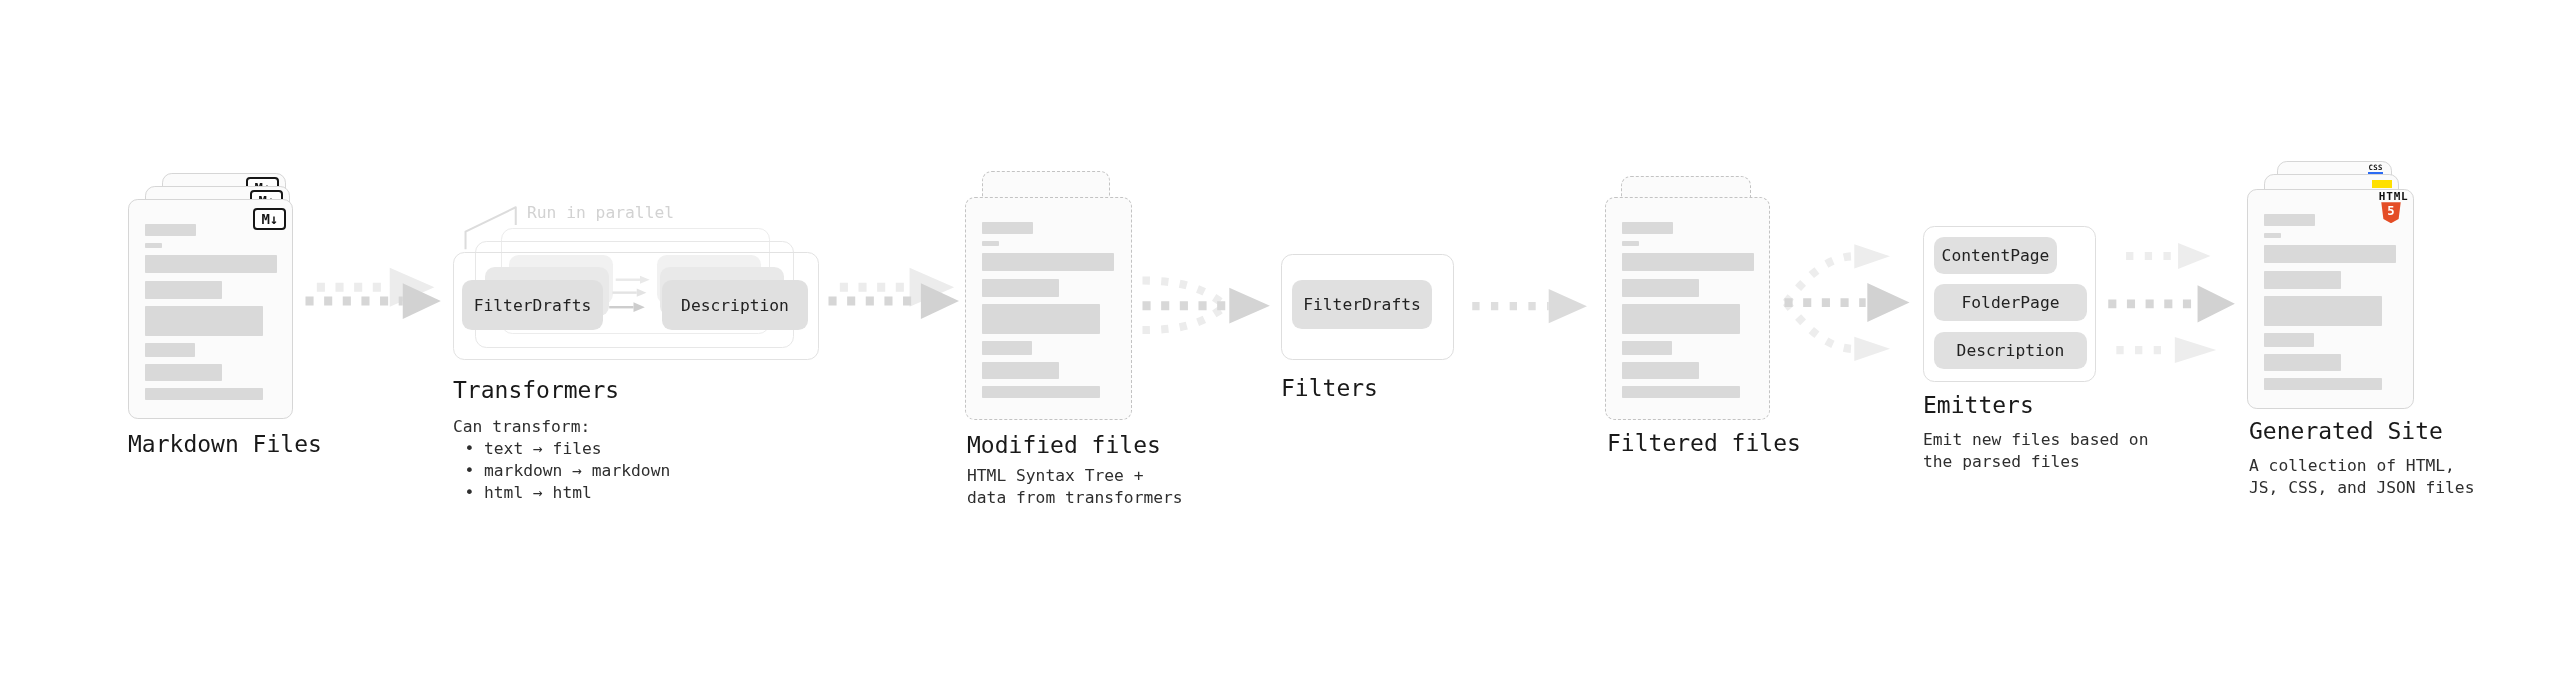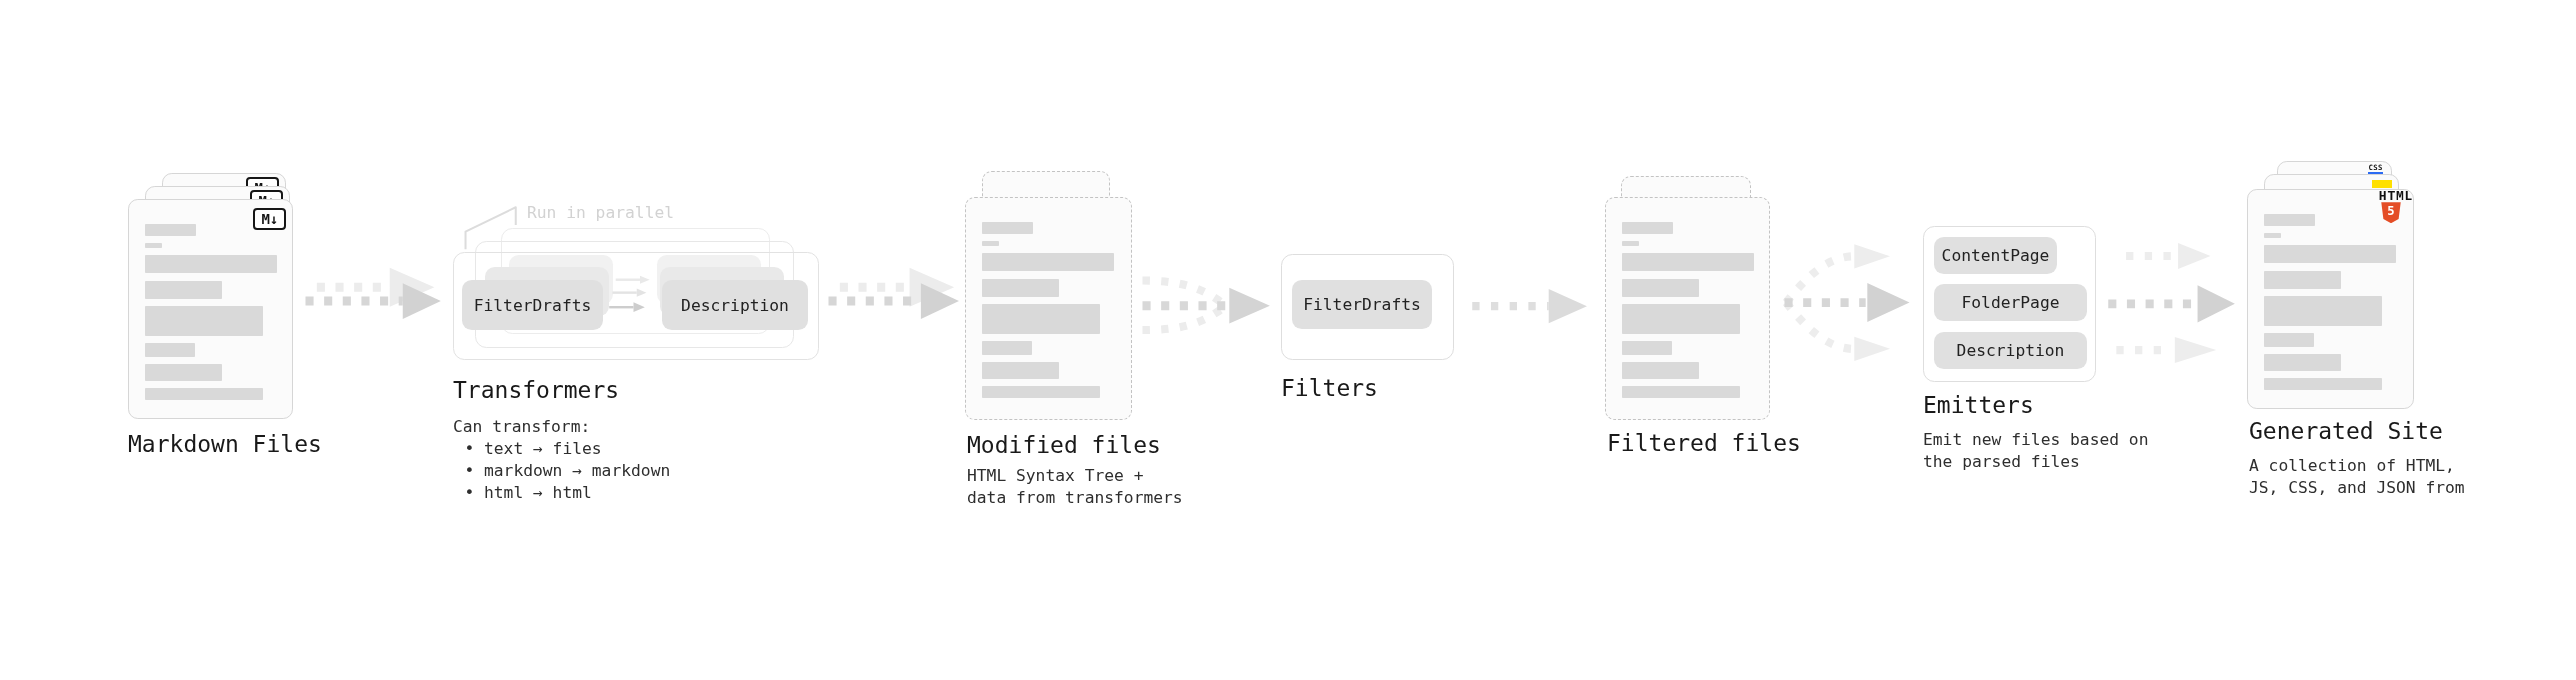--- a/index.html
+++ b/index.html
@@ -34,21 +34,21 @@
           font-size:16.3px; display:flex; align-items:center; justify-content:center; white-space:nowrap; }
   .pill.ghost1 { background:#e9e9e9; }
   .pill.ghost2 { background:#f1f1f1; }
 
   
   .css-badge { position:absolute; top:1.6px; right:8.1px; width:14.6px; text-align:center; }
   .css-badge .t { font-size:7.3px; font-weight:700; color:#111; line-height:7.3px; letter-spacing:0.4px; }
   .css-badge .u { height:2.4px; background:#2b6bf3; margin-top:0.8px; }
   .js-badge { position:absolute; top:4.9px; right:6.5px; width:19.5px; height:8.1px; background:#ffe000; }
   .html-badge { position:absolute; top:3.3px; right:9.8px; width:24.4px; text-align:center; }
-  .html-badge .t { font-size:13px; font-weight:700; letter-spacing:0.8px; color:#111; line-height:8.1px;font-family:Liberation Mono, monospace; }
+  .html-badge .t { font-size:11px; font-weight:700; letter-spacing:0.8px; color:#111; line-height:8.1px; }
   .html-badge .shield { width:19.5px; height:21px; margin:0.8px auto 0; background:#e44d26;
         clip-path:polygon(0 0, 100% 0, 89% 80%, 50% 100%, 11% 80%);
         color:#fff; font-size:12.2px; font-weight:700; line-height:19.5px; text-align:center; }
 
   svg { position:absolute; overflow:visible; }
 </style>
 </head>
 <body>
 
 <div class="canvas">
@@ -220,17 +220,17 @@
         <div class="bar" style="width: 77px; height: 18px;"></div>
         <div class="bar" style="width: 118px; height: 30px;"></div>
         <div class="bar" style="width: 50px; height: 14px;"></div>
         <div class="bar" style="width: 77px; height: 16.3px;"></div>
         <div class="bar" style="width: 118px; height: 12.2px;"></div>
       </div>
   </div>
   <div class="label" style="left:2249px;top:418px">Generated Site</div>
   <div class="desc" style="left:2249px;top:455px">
     <span class="line">A collection of HTML,</span>
-    <span class="line">JS, CSS, and JSON from</span>
+    <span class="line">JS, CSS, and JSON files</span>
   </div>
 
 </div>
 
 
 </body></html>

